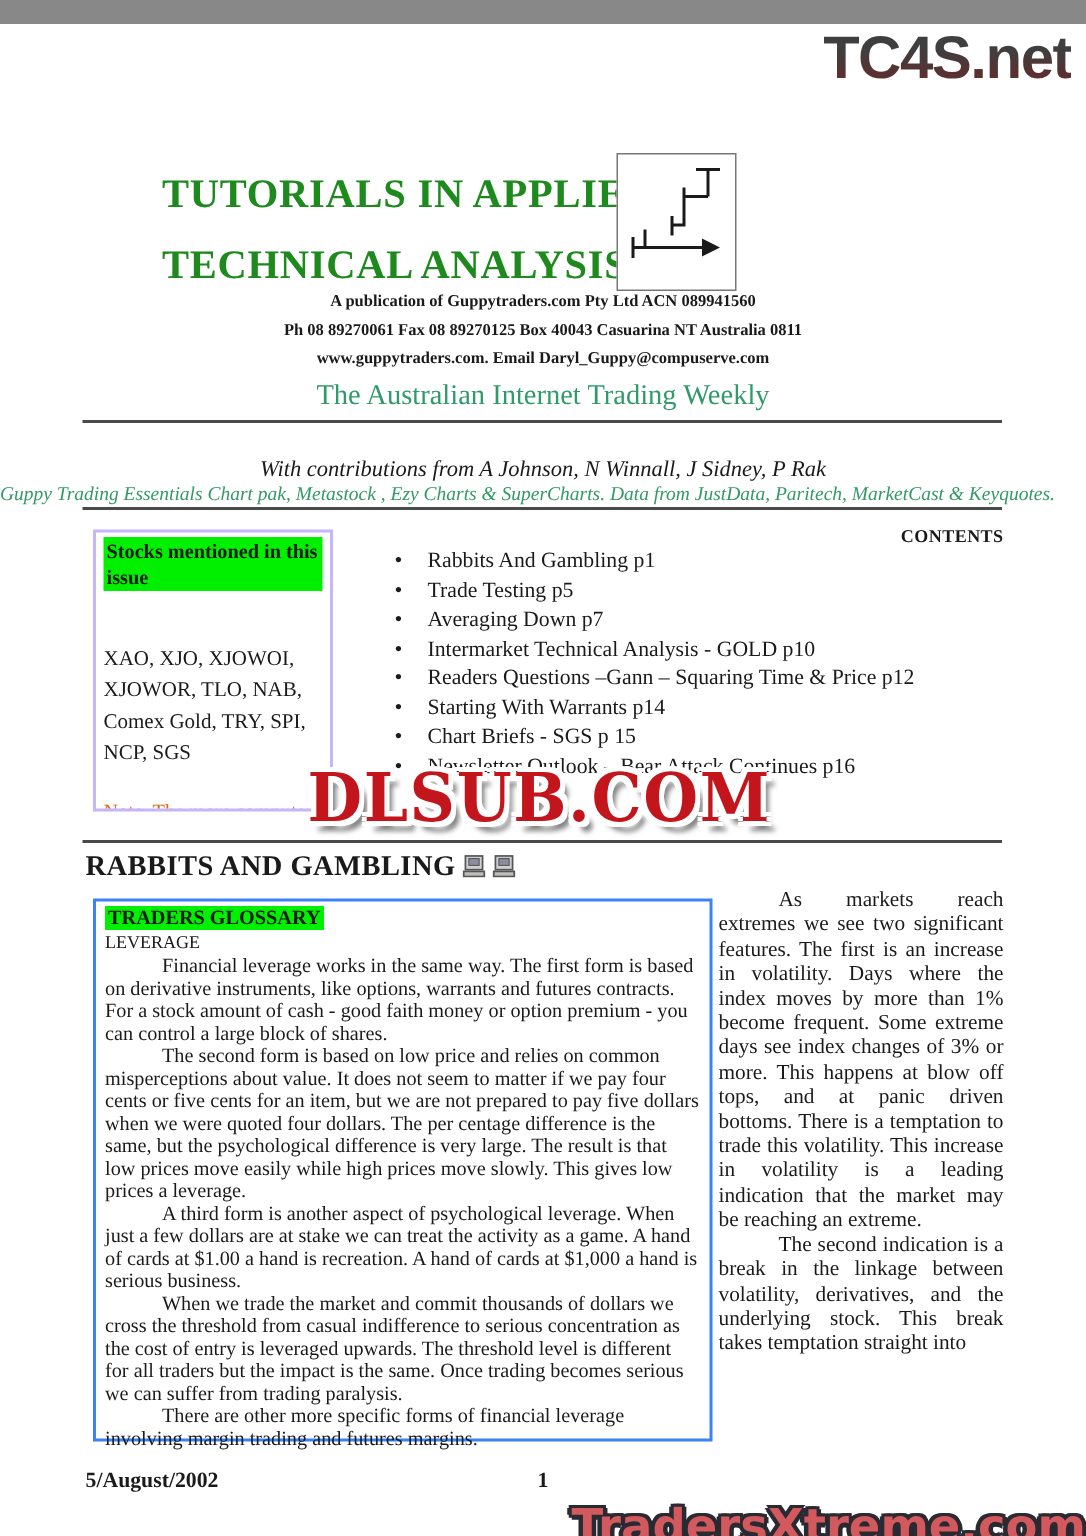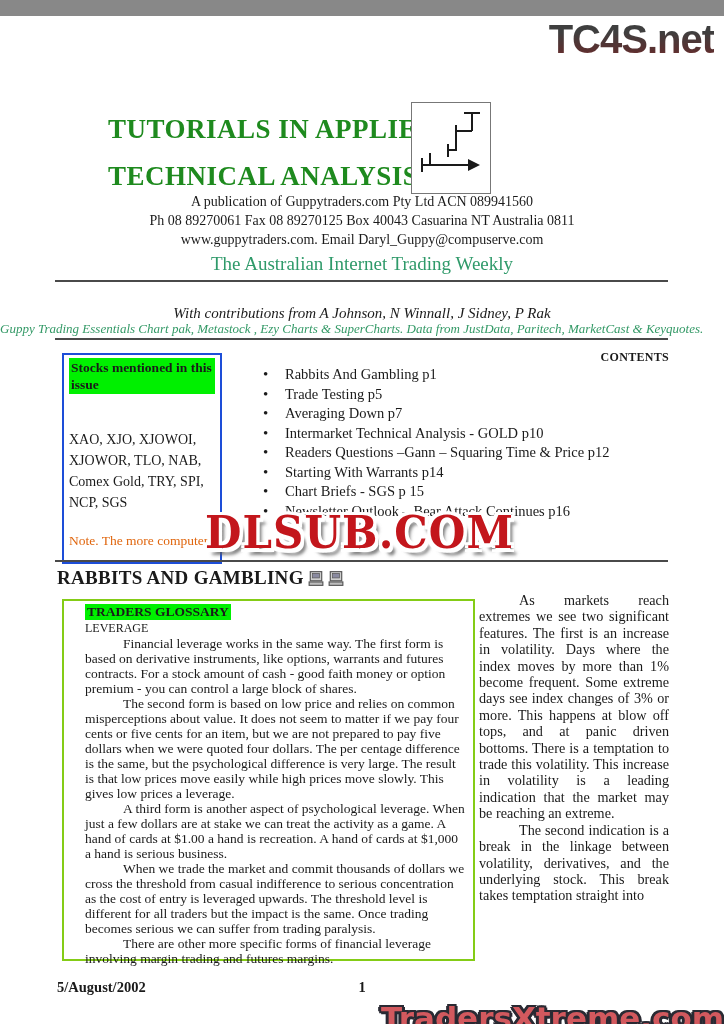--- a/index.html
+++ b/index.html
@@ -18,33 +18,33 @@
   
   .mast-title {
     position:absolute; left:108px; top:90px; font-size:27px; font-weight:bold;
     color:#1e8a1e; line-height:47px; letter-spacing:0.5px; white-space:nowrap;
   }
   .chart-box {
     position:absolute; left:411px; top:86px; width:78px; height:90px;
     border:1px solid #777; background:#fff;
   }
   .pub-block { position:absolute; left:0; top:176px; width:724px; text-align:center; }
-  .pub-line { font-size:14px; line-height:19px; }
+  .pub-line { font-size:11px; line-height:19px;font-weight:bold; }
   .tagline { font-size:19px; line-height:24px; margin-top:3px; color:#2f9a6a; }
   
   .rule { position:absolute; left:55px; width:613px; border-top:2px solid #4a4a4a; }
   .rule1 { top:264px; } .rule2 { top:322px; } .rule3 { top:544px; }
   
   .weekly  { position:absolute; left:0; top:269px; width:724px; text-align:center; font-size:15.5px; }
   .contrib { position:absolute; left:0; top:289px; width:724px; text-align:center; font-size:15px; font-style:italic; }
   .tools   { position:absolute; left:0; top:305px; width:724px; font-size:13px; font-style:italic; color:#339966; }
   
   .stocks-box {
-    position:absolute; left:62px; top:337px; width:160px; height:211px;
-    border:2px solid #1d4ed8; box-sizing:border-box; padding:3px 5px; overflow:hidden;
+    position:absolute; left:62px; top:337px; width:160px; height:188px;
+    border:2px solid #c4b5fd; box-sizing:border-box; padding:3px 5px; overflow:hidden;
   }
   .hl { background:#00f000; font-weight:bold; }
   .stocks-heading { display:block; font-size:13.5px; line-height:17px; padding:1px 2px; }
   .stocks-list { margin-top:35px; font-size:14px; line-height:21px; }
   .stocks-note { margin-top:16px; color:#e0660e; font-size:13.5px; line-height:24px; }
   
   .contents { position:absolute; left:235px; top:334px; width:434px; }
   .contents-heading { font-size:12px; font-weight:bold; letter-spacing:0.3px;text-align:right; }
   .toc-item { position:relative; padding-left:50px; font-size:14.5px; line-height:19.5px; }
   .toc-item .dot { position:absolute; left:28px; top:0; font-size:15px; }
@@ -68,21 +68,21 @@
       0 -2px 0 #2a2a33, 0 3px 0 #2a2a33, -3px 0 0 #2a2a33, 3px 0 0 #2a2a33,
       0 0 9px rgba(255,255,255,0.95);
   }
   
   .article-heading {
     position:absolute; left:57px; top:551px; font-size:19px; font-weight:bold; letter-spacing:0.3px;text-align:center;
   }
   .article-heading svg { margin-left:4px; vertical-align:-2px; }
   .glossary-box {
     position:absolute; left:62px; top:583px; width:413px; height:362px;
-    border:2px solid #84cc16; box-sizing:border-box; padding:3px 7px 0 21px;
+    border:2px solid #3b82f6; box-sizing:border-box; padding:3px 7px 0 6px;
     font-size:13.5px; line-height:15px;
   }
   .glossary-heading { font-size:13.5px; line-height:16px; display:inline-block; padding:0 2px; }
   .glossary-term { font-size:12px; line-height:16px; }
   .glossary-box p { margin:0; text-indent:38px; }
   .right-col {
     position:absolute; left:479px; top:576px; width:190px;
     font-size:14.2px; line-height:16.4px; text-align:justify;
   }
   .right-col p { margin:0; text-indent:40px; }

